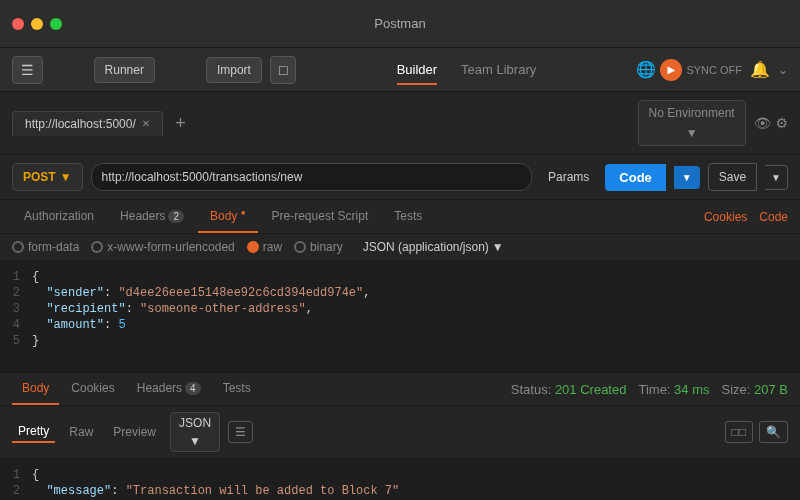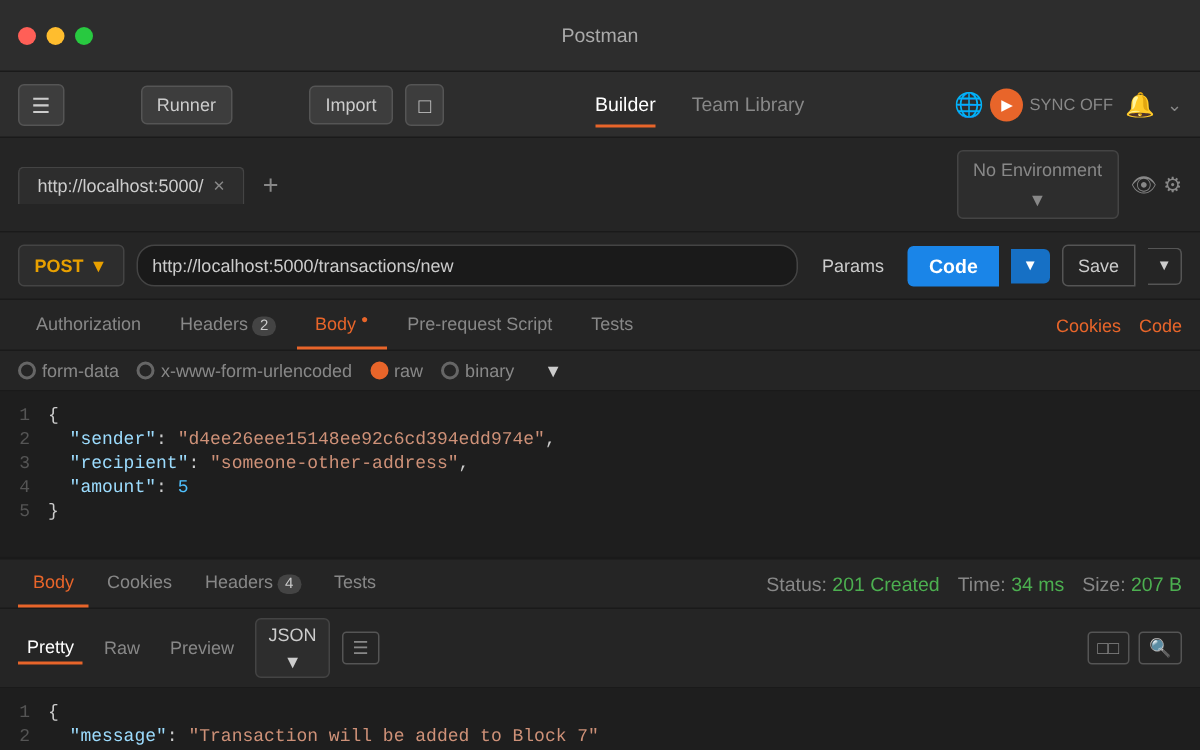--- a/index.html
+++ b/index.html
@@ -571,20 +571,21 @@
   </label>
   <label class="radio-opt">
     <div class="radio-dot filled"></div>
     <span>raw</span>
   </label>
   <label class="radio-opt">
     <div class="radio-dot"></div>
     <span>binary</span>
   </label>
   <div class="json-badge">
+    <span>JSON (application/json)</span>
     <span>▼</span>
   </div>
 </div>
 
 <div class="code-editor">
   <div class="code-line">
     <span class="line-num">1</span>
     <span class="line-content punct">{</span>
   </div>
   <div class="code-line">

